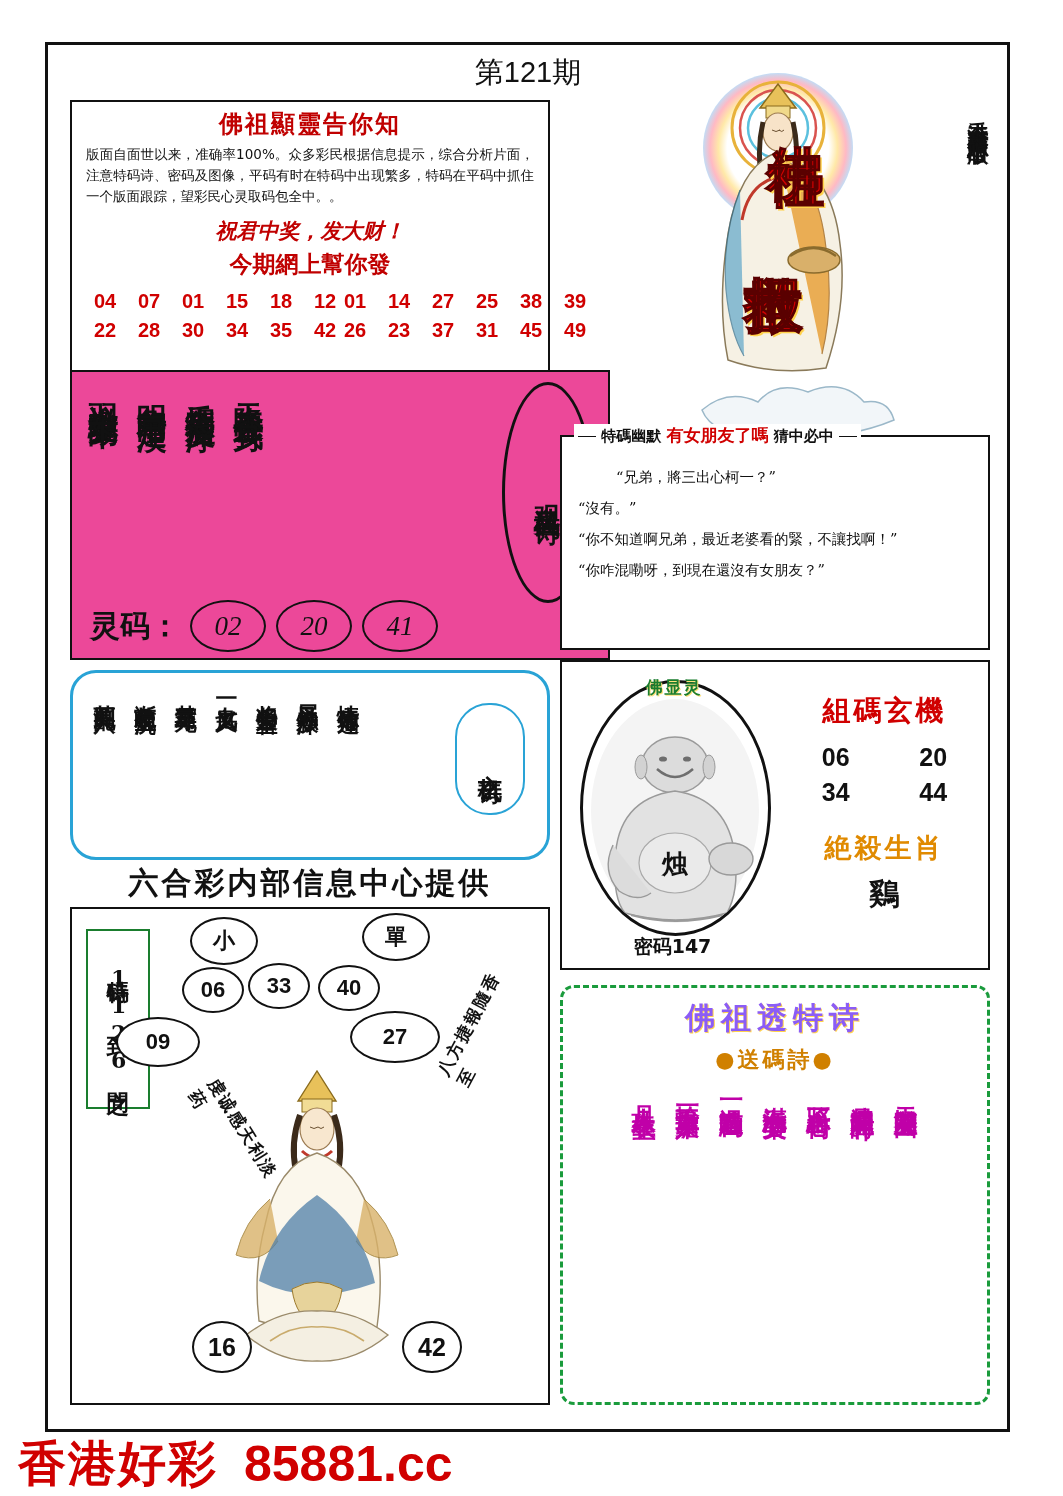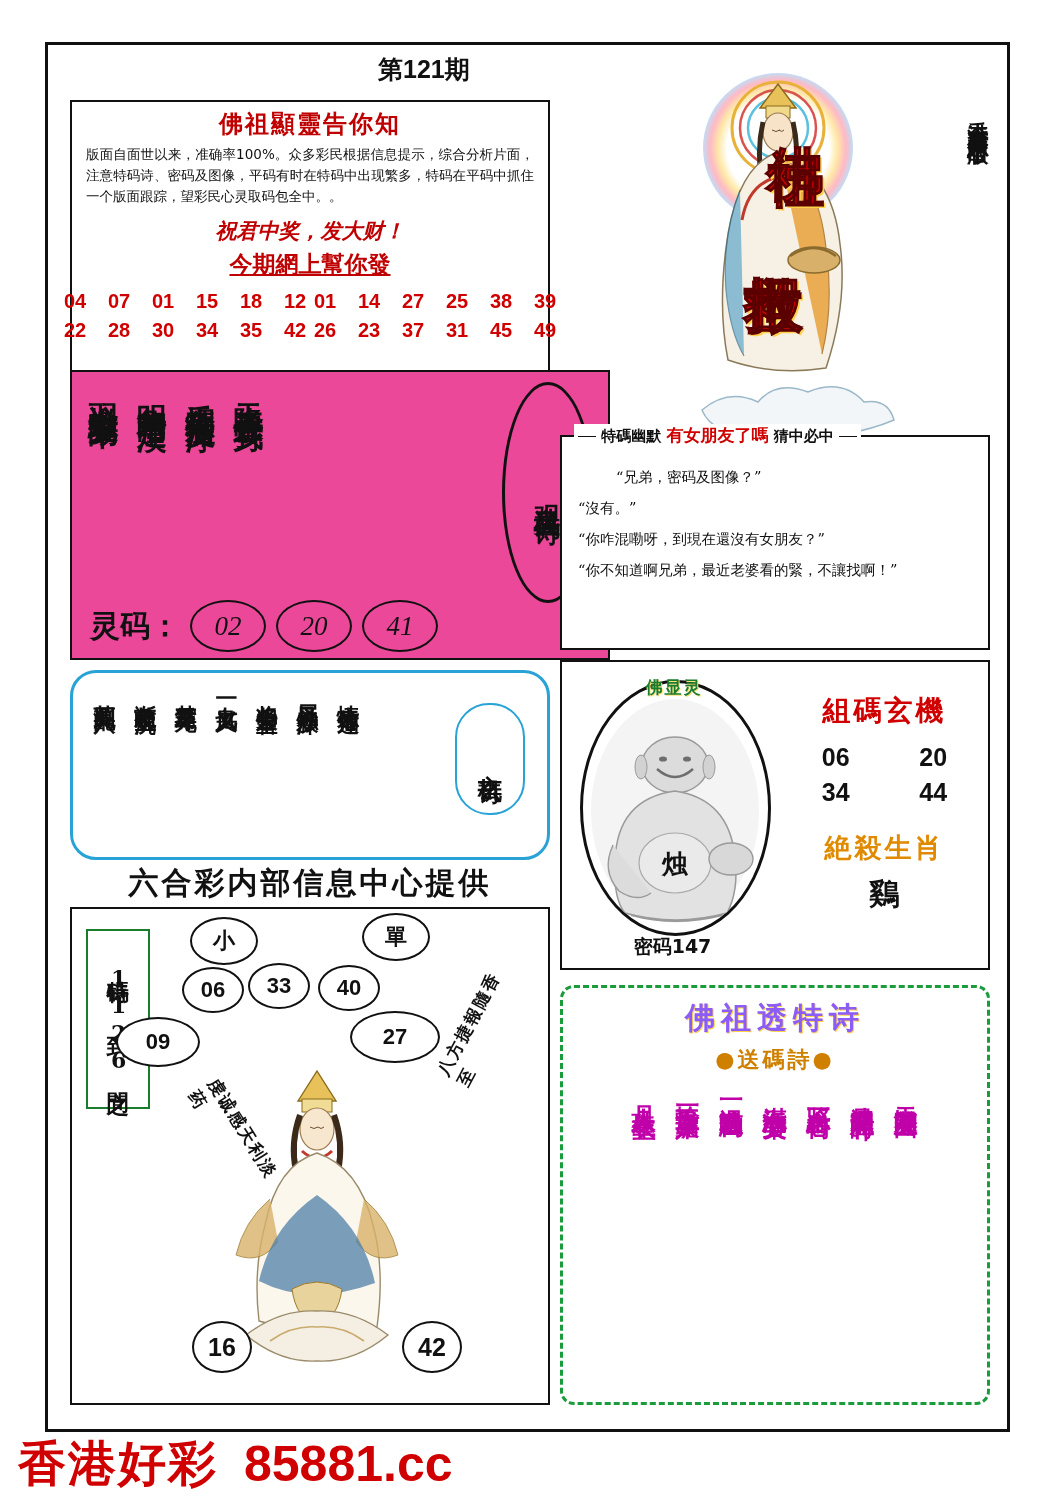--- a/index.html
+++ b/index.html
@@ -9,44 +9,44 @@
     font-family:"DejaVu Sans","Liberation Sans",sans-serif;
     position:relative;
     overflow:hidden;
   }
   .page{
     position:absolute;left:45px;top:42px;width:965px;height:1390px;
     border:3px solid #111;box-sizing:border-box;background:#fff;
   }
   
   .issue{
-    position:absolute;left:330px;top:8px;width:300px;text-align:left;
-    font-size:25px;font-weight:bold;color:#111;font-family:"Liberation Sans",sans-serif;
+    position:absolute;left:330px;top:8px;width:300px;text-align:center;
+    font-size:29px;font-weight:normal;color:#111;font-family:"Liberation Sans",sans-serif;
   }
   
   .notice{
     position:absolute;left:22px;top:55px;width:480px;height:300px;
     border:2px solid #111;box-sizing:border-box;background:#fff;
   }
   .notice h2{
     margin:6px 0 2px;text-align:center;font-size:24px;color:#c00000;
     font-weight:bold;letter-spacing:2px;font-family:"DejaVu Sans",sans-serif;
   }
   .notice p{
     margin:4px 14px;font-size:13.5px;line-height:1.55;color:#111;text-align:justify;
   }
   .notice .wish{
     text-align:center;color:#c00000;font-size:21px;font-weight:bold;margin:10px 0 2px;
     font-style:italic;
   }
   .notice .wish2{
-    text-align:center;color:#c00000;font-size:23px;font-weight:bold;margin:4px 0 6px;text-decoration:underline;
+    text-align:center;color:#c00000;font-size:23px;font-weight:bold;margin:4px 0 6px;
   }
   .numgrid{
-    display:flex;justify-content:center;padding:0 18px;margin-top:10px;
+    display:flex;justify-content:space-between;padding:0 18px;margin-top:10px;
   }
   .numcol{display:flex;flex-direction:column;gap:6px;}
   .numrow{display:flex;gap:14px;}
   .numrow span{
     width:30px;text-align:center;font-size:20px;color:#d00000;font-weight:bold;
     font-family:"Liberation Sans",sans-serif;
   }
   
   .deity-art{
     position:absolute;left:600px;top:25px;width:250px;height:400px;
@@ -364,24 +364,24 @@
 
   <div class="humour">
     <div class="hd">
       <span class="line"></span>
       <span>特碼幽默</span>
       <span class="red">有女朋友了嗎</span>
       <span>猜中必中</span>
       <span class="line"></span>
     </div>
     <div class="body">
-      <div class="indent">“兄弟，密码及图像？”</div>
+      <div class="indent">“兄弟，將三出心柯一？”</div>
       <div>“沒有。”</div>
+      <div>“你不知道啊兄弟，最近老婆看的緊，不讓找啊！”</div>
       <div>“你咋混嘞呀，到現在還沒有女朋友？”</div>
-      <div>“你不知道啊兄弟，最近老婆看的緊，不讓找啊！”</div>
     </div>
   </div>
 
   <div class="xuanji">
     <div class="xj-cols">
       <div class="xjcol">情来你知道</div>
       <div class="xjcol">屏风烛影深</div>
       <div class="xjcol">将归宋室管</div>
       <div class="xjcol">一七兴风又</div>
       <div class="xjcol">楚霸王寻死</div>

